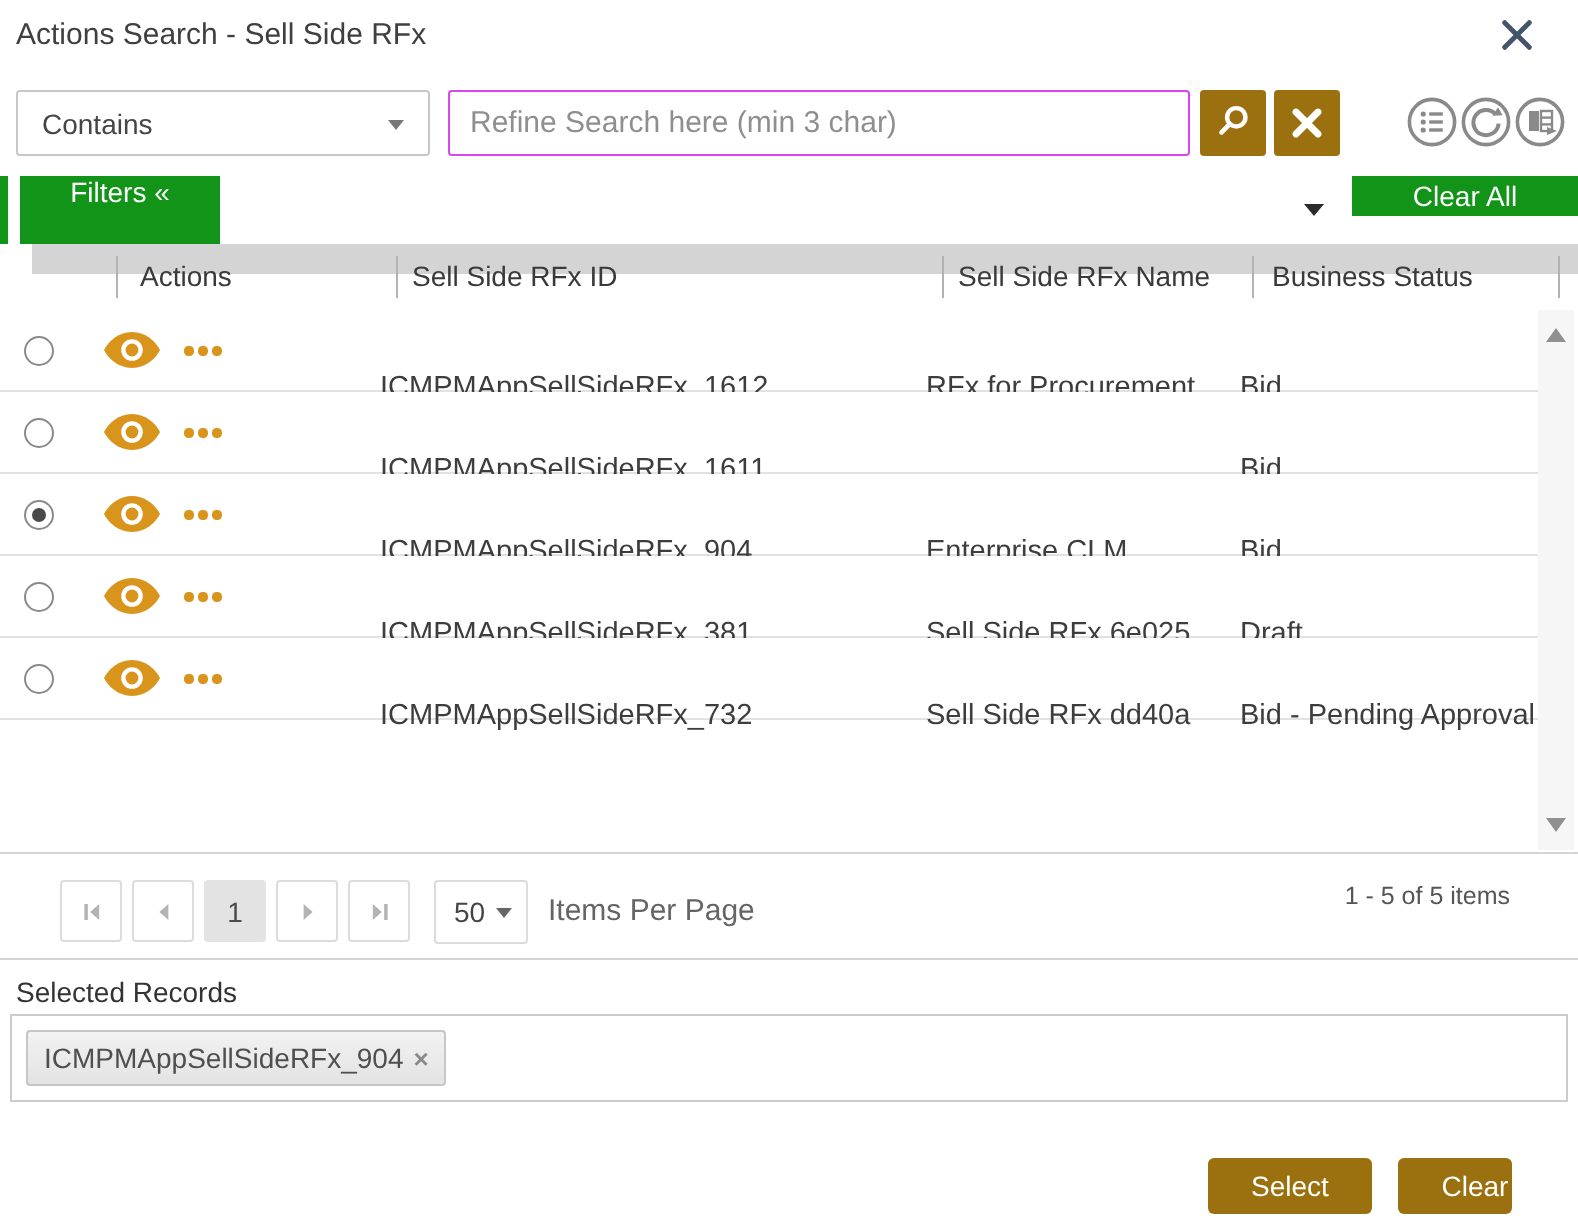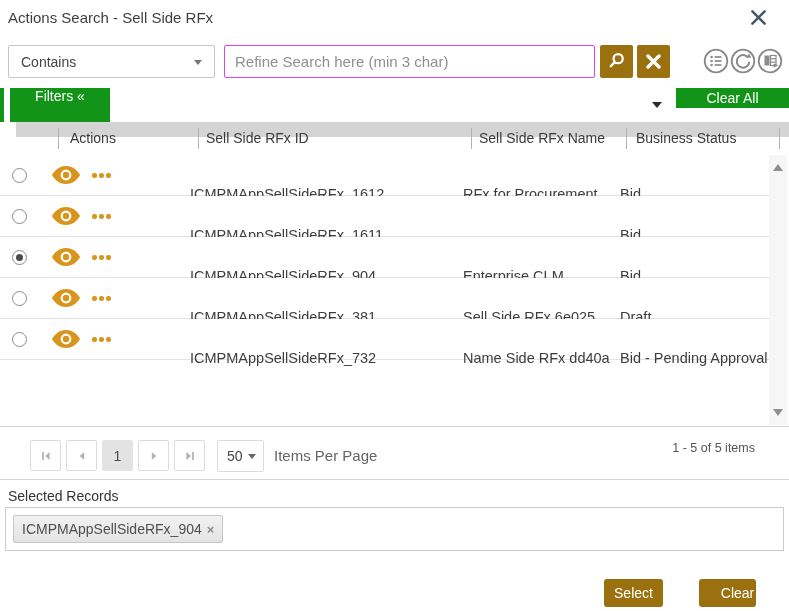--- a/index.html
+++ b/index.html
@@ -66,21 +66,21 @@
   .range{position:absolute; right:34px; top:14px; font-size:12.5px; color:#555;}
 
   
   .sel-label{left:8px; top:488px; font-size:14px; font-weight:400; color:#333;}
   .sel-box{left:5px; top:507px; width:779px; height:44px; border:1px solid #ccc; background:#fff;}
   .chip{position:absolute; left:7px; top:7px; height:28px; display:inline-flex; align-items:center; padding:0 8px; background:linear-gradient(#f2f2f2,#e3e3e3); border:1px solid #c6c6c6; border-radius:2px; font-size:14px; color:#4f4f4f; cursor:default;}
   .chip-x{margin-left:5px; color:#8a8a8a; font-size:13px; font-weight:700; cursor:pointer; line-height:1;}
 
   
   .foot-btn{position:absolute; top:579px; height:28px; background:var(--gold); color:#fff; border:none; border-radius:3px; font-size:14px; font-family:"Liberation Sans",sans-serif; cursor:pointer;}
-  .b-select{left:604px; width:59px;}
+  .b-select{left:604px; width:82px;}
   .b-clear{left:699px; width:57px;padding-left:20px;}
 </style>
 </head>
 <body>
 
 <div class="stage">
 
   <div class="abs dlg-title">Actions Search - Sell Side RFx</div>
   <div class="abs dlg-close">
     <svg width="17" height="17" viewBox="0 0 18 18">
@@ -239,21 +239,21 @@
       <span class="eye"><svg width="28" height="18" viewBox="0 0 28 18">
             <path d="M14 0 C21 0 26 5 28 9 C26 13 21 18 14 18 C7 18 2 13 0 9 C2 5 7 0 14 0 Z" fill="#d9941c"></path>
             <circle cx="14" cy="9" r="4.3" fill="none" stroke="#fff" stroke-width="2.2"></circle>
           </svg></span>
       <span class="dots">
           <i></i>
           <i></i>
           <i></i>
         </span>
       <span class="cell c-id">ICMPMAppSellSideRFx_732</span>
-      <span class="cell c-name">Name Side RFx dd40a</span>
+      <span class="cell c-name">Sell Side RFx dd40a</span>
       <span class="cell c-status">Bid - Pending Approval</span>
     </div>
 
   </div>
 
   <div class="abs vscroll">
     <span class="sb-up"></span>
     <span class="sb-down"></span>
   </div>
 

